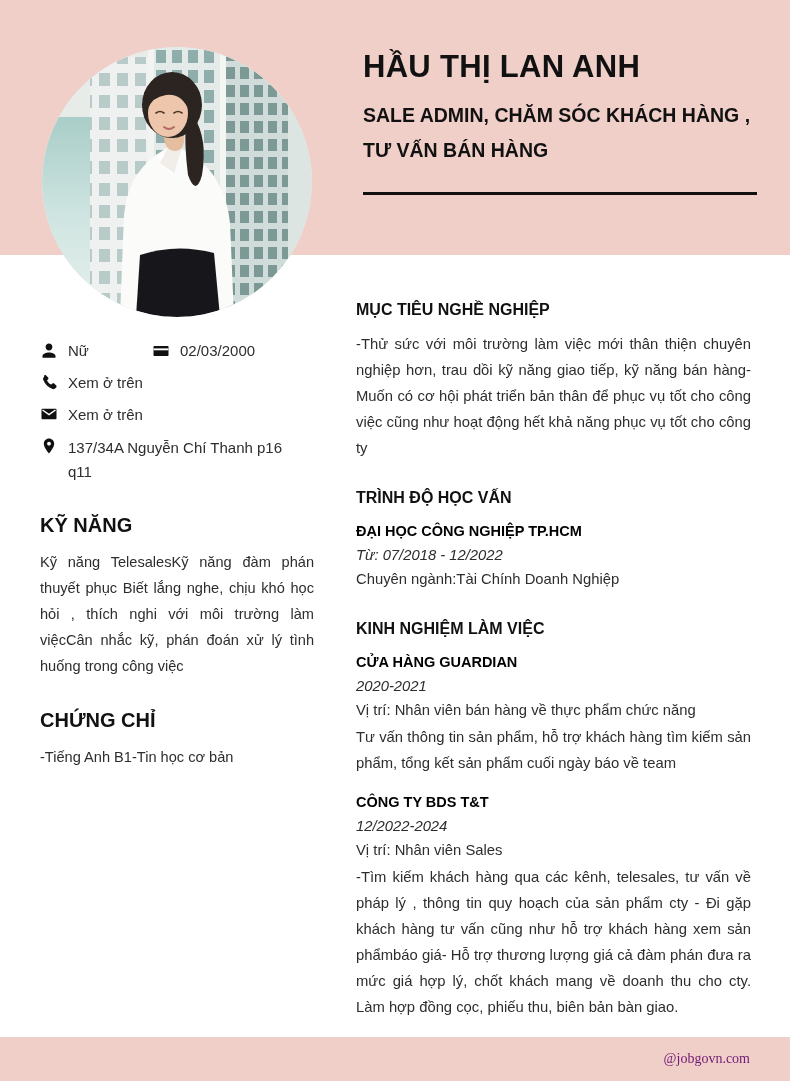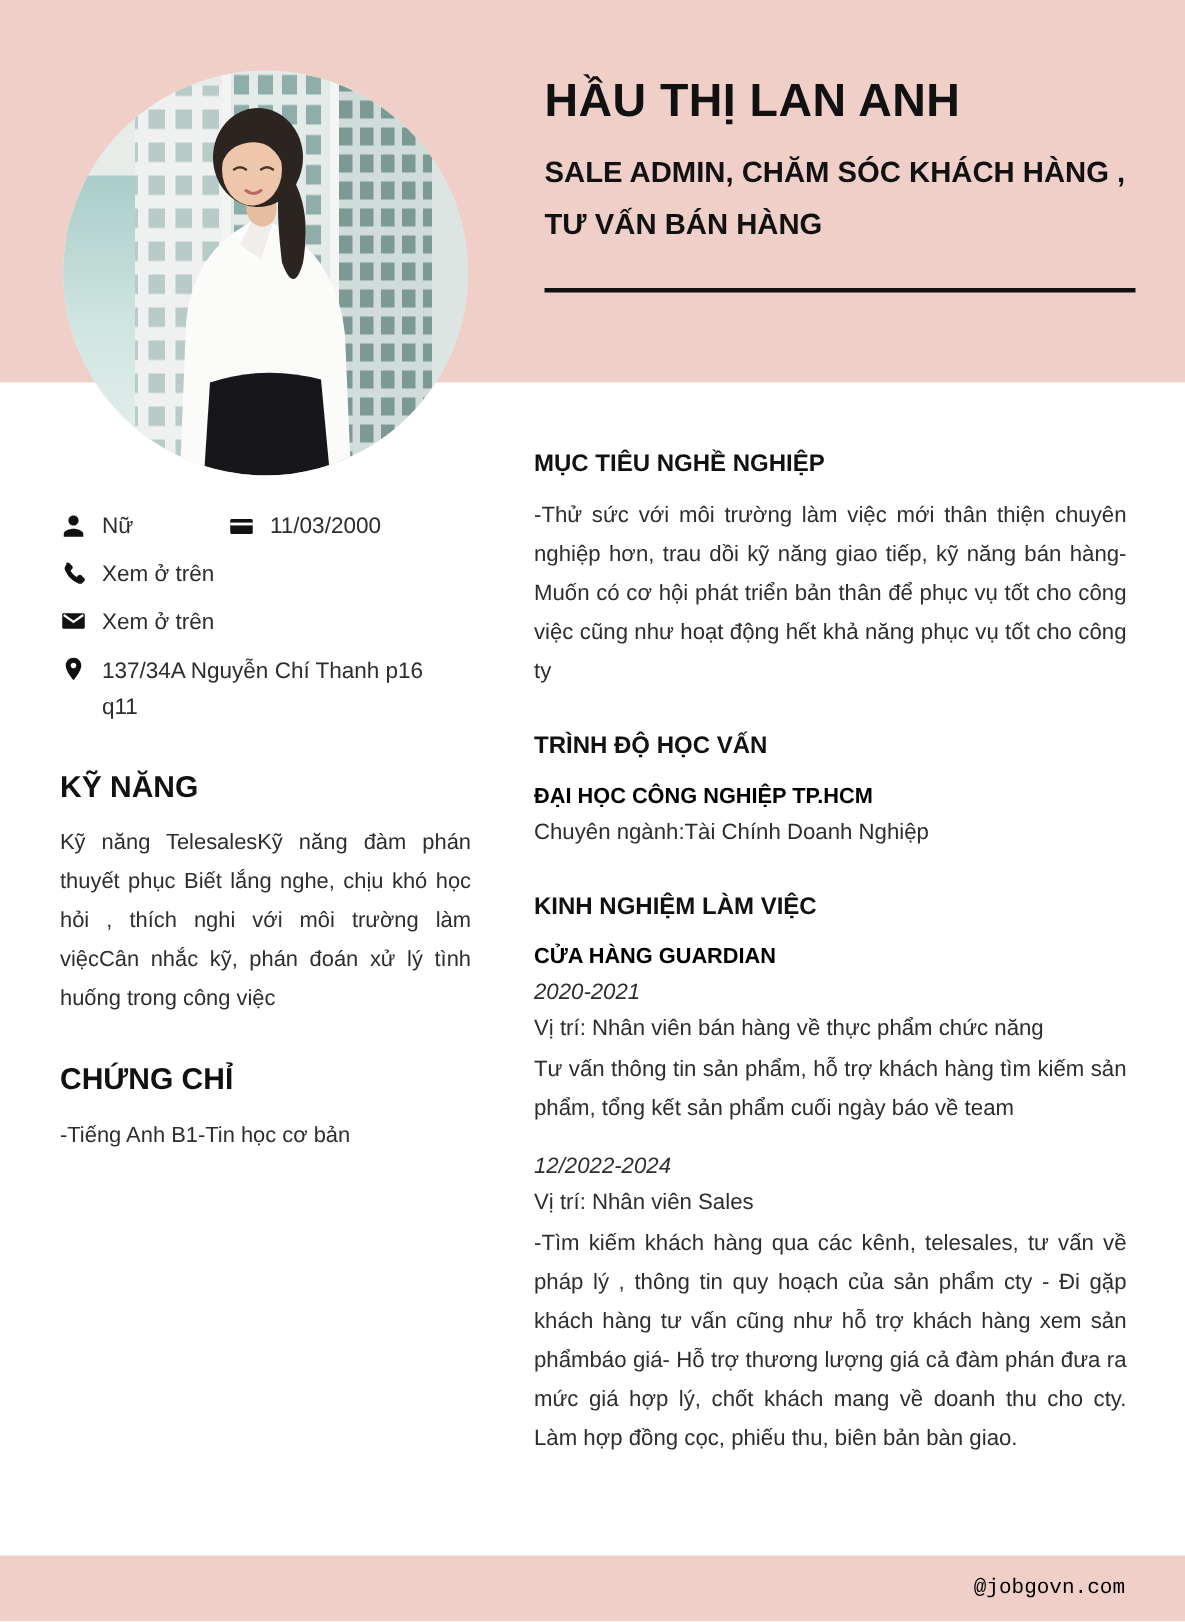--- a/index.html
+++ b/index.html
@@ -26,23 +26,23 @@
     position: absolute;
     left: 0; bottom: 0;
     width: 790px; height: 44px;
     background: #f0cfc9;
     display: flex;
     align-items: center;
     justify-content: flex-end;
     padding-right: 40px;
   }
   .watermark {
-    font-family: Liberation Mono, monospace;
+    font-family: Liberation Serif, serif;
     font-size: 14px;
-    color: #000000;
+    color: #701a75;
   }
 
   
   .photo-wrap {
     position: absolute;
     left: 42px; top: 47px;
     width: 270px; height: 270px;
     border-radius: 50%;
     overflow: hidden;
     background: #dfe7e4;
@@ -243,21 +243,21 @@
           </span>
           <span class="info-text">Nữ</span>
         </div>
         <div class="info-cell">
           <span class="info-icon">
             <svg viewBox="0 0 18 18">
                 <path d="M2.5 4h13c.6 0 1 .4 1 1v8c0 .6-.4 1-1 1h-13c-.6 0-1-.4-1-1V5c0-.6.4-1 1-1z"></path>
                 <rect x="1.5" y="6.4" width="15" height="1.9" fill="#ffffff"></rect>
               </svg>
           </span>
-          <span class="info-text">11/03/2000</span>
+          <span class="info-text">02/03/2000</span>
         </div>
       </div>
     </div>
 
     <div class="info-row">
       <span class="info-icon">
         <svg viewBox="0 0 18 18">
             <path d="M4.2 2.4c.5-.5 1.4-.5 1.9 0l2 2c.5.5.5 1.4 0 1.9l-1.1 1.1c.9 1.8 2.4 3.3 4.2 4.2l1.1-1.1c.5-.5 1.4-.5 1.9 0l2 2c.5.5.5 1.4 0 1.9l-1.2 1.2c-.6.6-1.6.8-2.4.5-4.3-1.6-7.8-5.1-9.4-9.4-.3-.8-.1-1.8.5-2.4l.5-.9z"></path>
           </svg>
       </span>
@@ -293,34 +293,36 @@
   <div class="right-col">
 
     <div class="section">
       <div class="section-heading">MỤC TIÊU NGHỀ NGHIỆP</div>
       <div class="para">-Thử sức với môi trường làm việc mới thân thiện chuyên nghiệp hơn, trau dồi kỹ năng giao tiếp, kỹ năng bán hàng-Muốn có cơ hội phát triển bản thân để phục vụ tốt cho công việc cũng như hoạt động hết khả năng phục vụ tốt cho công ty</div>
     </div>
 
     <div class="section">
       <div class="section-heading">TRÌNH ĐỘ HỌC VẤN</div>
       <div class="org-name">ĐẠI HỌC CÔNG NGHIỆP TP.HCM</div>
+      <div class="org-period">Từ: 07/2018 - 12/2022</div>
       <div class="org-line">Chuyên ngành:Tài Chính Doanh Nghiệp</div>
     </div>
 
     <div class="section">
       <div class="section-heading">KINH NGHIỆM LÀM VIỆC</div>
 
       <div class="job">
         <div class="org-name">CỬA HÀNG GUARDIAN</div>
         <div class="org-period">2020-2021</div>
         <div class="org-line">Vị trí: Nhân viên bán hàng về thực phẩm chức năng</div>
         <div class="para">Tư vấn thông tin sản phẩm, hỗ trợ khách hàng tìm kiếm sản phẩm, tổng kết sản phẩm cuối ngày báo về team</div>
       </div>
 
       <div class="job">
+        <div class="org-name">CÔNG TY BDS T&amp;T</div>
         <div class="org-period">12/2022-2024</div>
         <div class="org-line">Vị trí: Nhân viên Sales</div>
         <div class="para">-Tìm kiếm khách hàng qua các kênh, telesales, tư vấn về pháp lý , thông tin quy hoạch của sản phẩm cty - Đi gặp khách hàng tư vấn cũng như hỗ trợ khách hàng xem sản phẩmbáo giá- Hỗ trợ thương lượng giá cả đàm phán đưa ra mức giá hợp lý, chốt khách mang về doanh thu cho cty. Làm hợp đồng cọc, phiếu thu, biên bản bàn giao.</div>
       </div>
     </div>
   </div>
 
   <div class="band-bottom">
     <span class="watermark">@jobgovn.com</span>
   </div>

